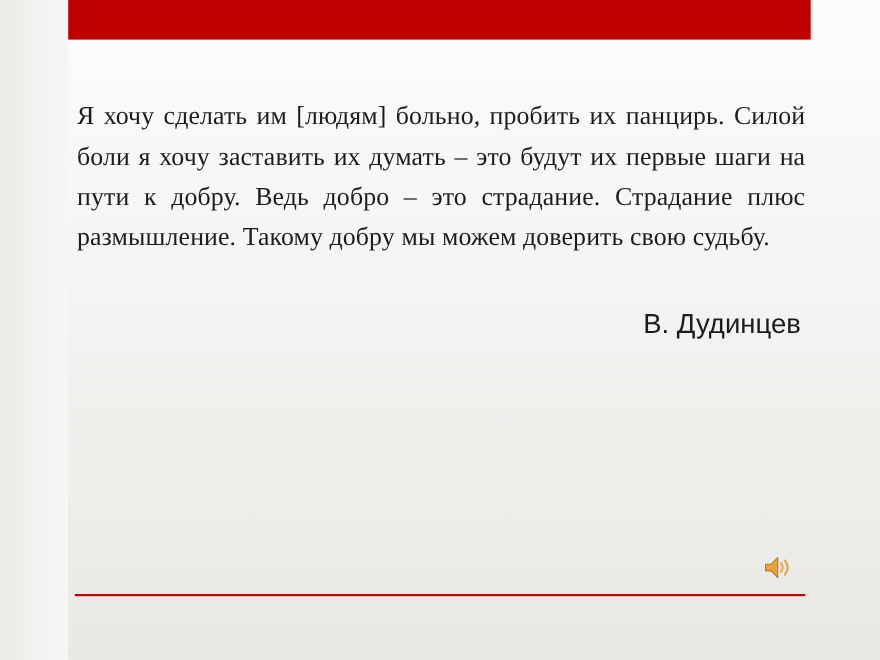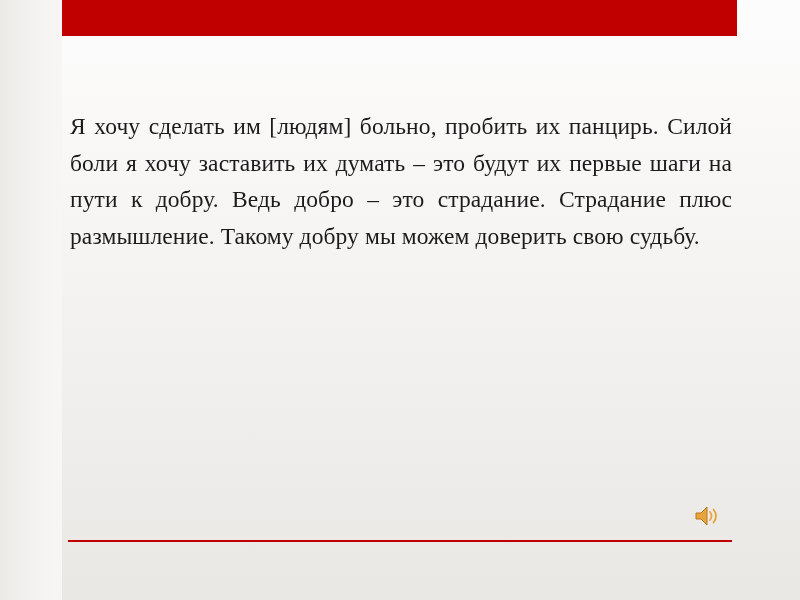--- a/index.html
+++ b/index.html
@@ -35,21 +35,21 @@
     position: absolute;
     left: 62px;
     top: 0;
     width: 675px;
     height: 36px;
     background: #c00000;
   }
   .content {
     position: absolute;
     left: 70px;
-    top: 108px;
+    top: 88px;
     width: 662px;
   }
   .quote {
     font-family: "Liberation Serif", serif;
     font-size: 23.5px;
     line-height: 1.56;
     color: #1b1b1b;
     text-align: justify;
     text-justify: inter-word;
     margin: 0;
@@ -82,20 +82,21 @@
 </style>
 </head>
 <body>
 
 <div class="slide">
 
   <div class="top-bar"></div>
 
   <div class="content">
     <p class="quote">Я хочу сделать им [людям] больно, пробить их панцирь. Силой боли я хочу заставить их думать – это будут их первые шаги на пути к добру. Ведь добро – это страдание. Страдание плюс размышление. Такому добру мы можем доверить свою судьбу.</p>
+    <div class="attribution">В. Дудинцев</div>
   </div>
 
   <div class="sound-icon" title="sound">
     <svg viewBox="0 0 28 24" width="28" height="24" xmlns="http://www.w3.org/2000/svg">
       <path d="M2 9 h5 L13 3 v18 L7 15 H2 Z" fill="#e8a33d" stroke="#b8791f" stroke-width="1" stroke-linejoin="round"></path>
       <path d="M16 8 q3 4 0 8" fill="none" stroke="#e8a33d" stroke-width="1.8" stroke-linecap="round"></path>
       <path d="M19.5 5.5 q5 6.5 0 13" fill="none" stroke="#e8a33d" stroke-width="1.8" stroke-linecap="round"></path>
     </svg>
   </div>
 

